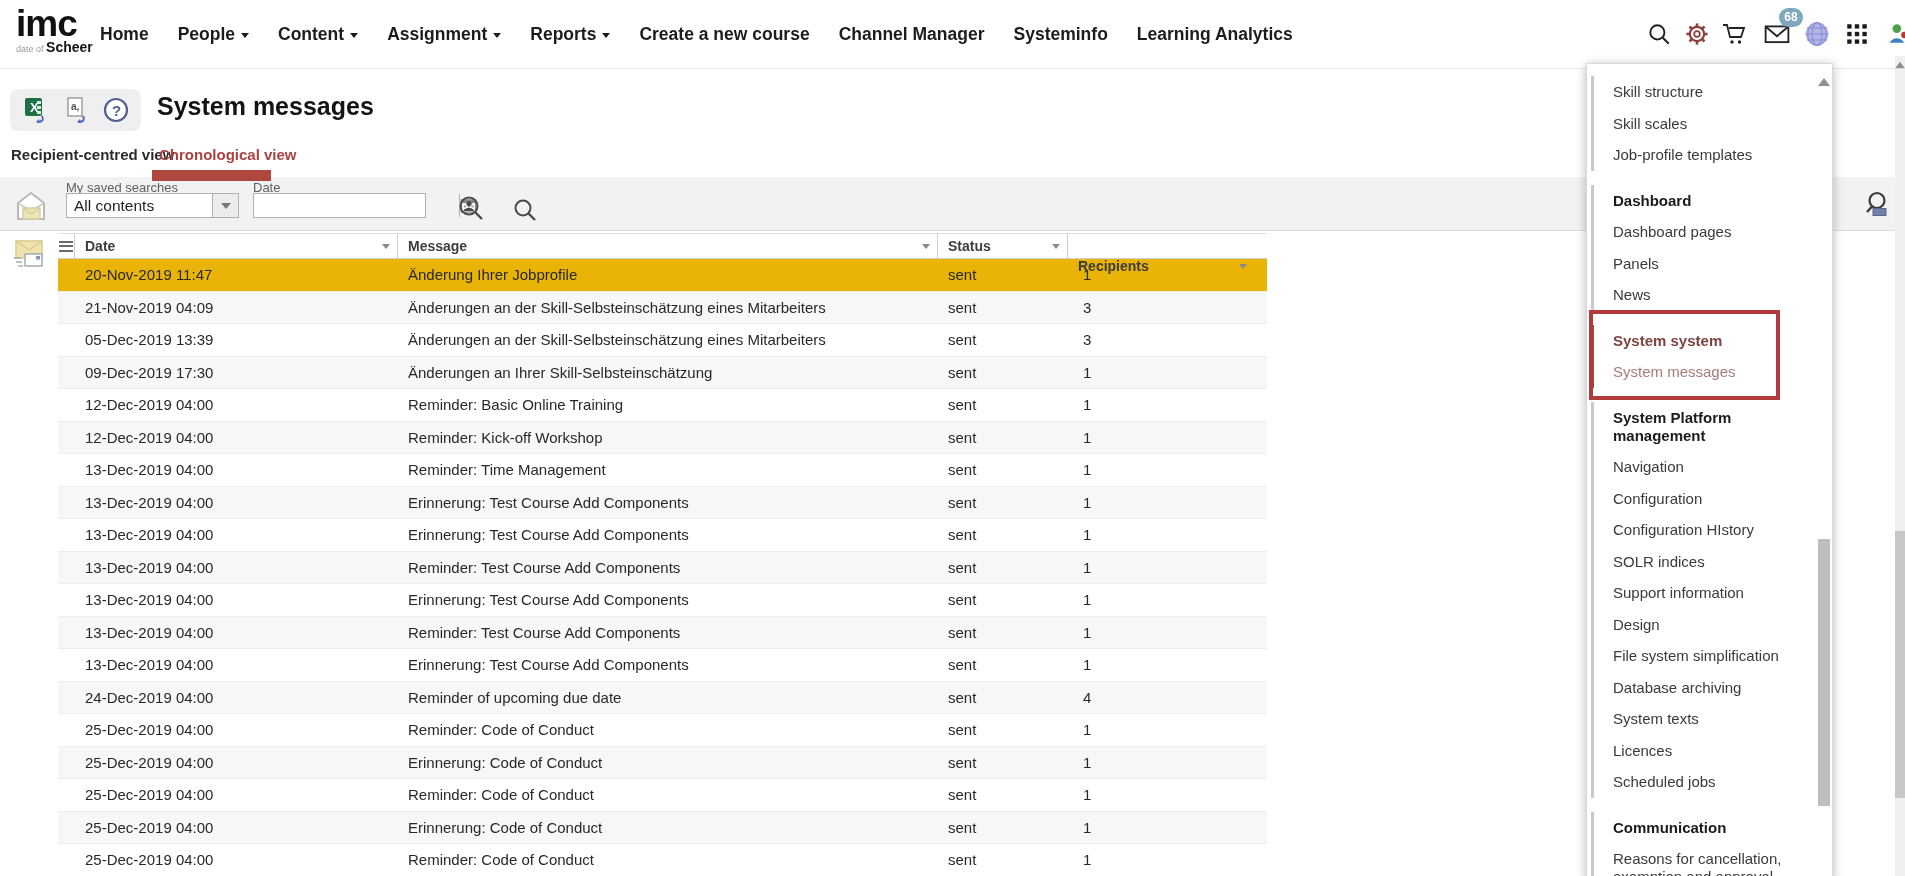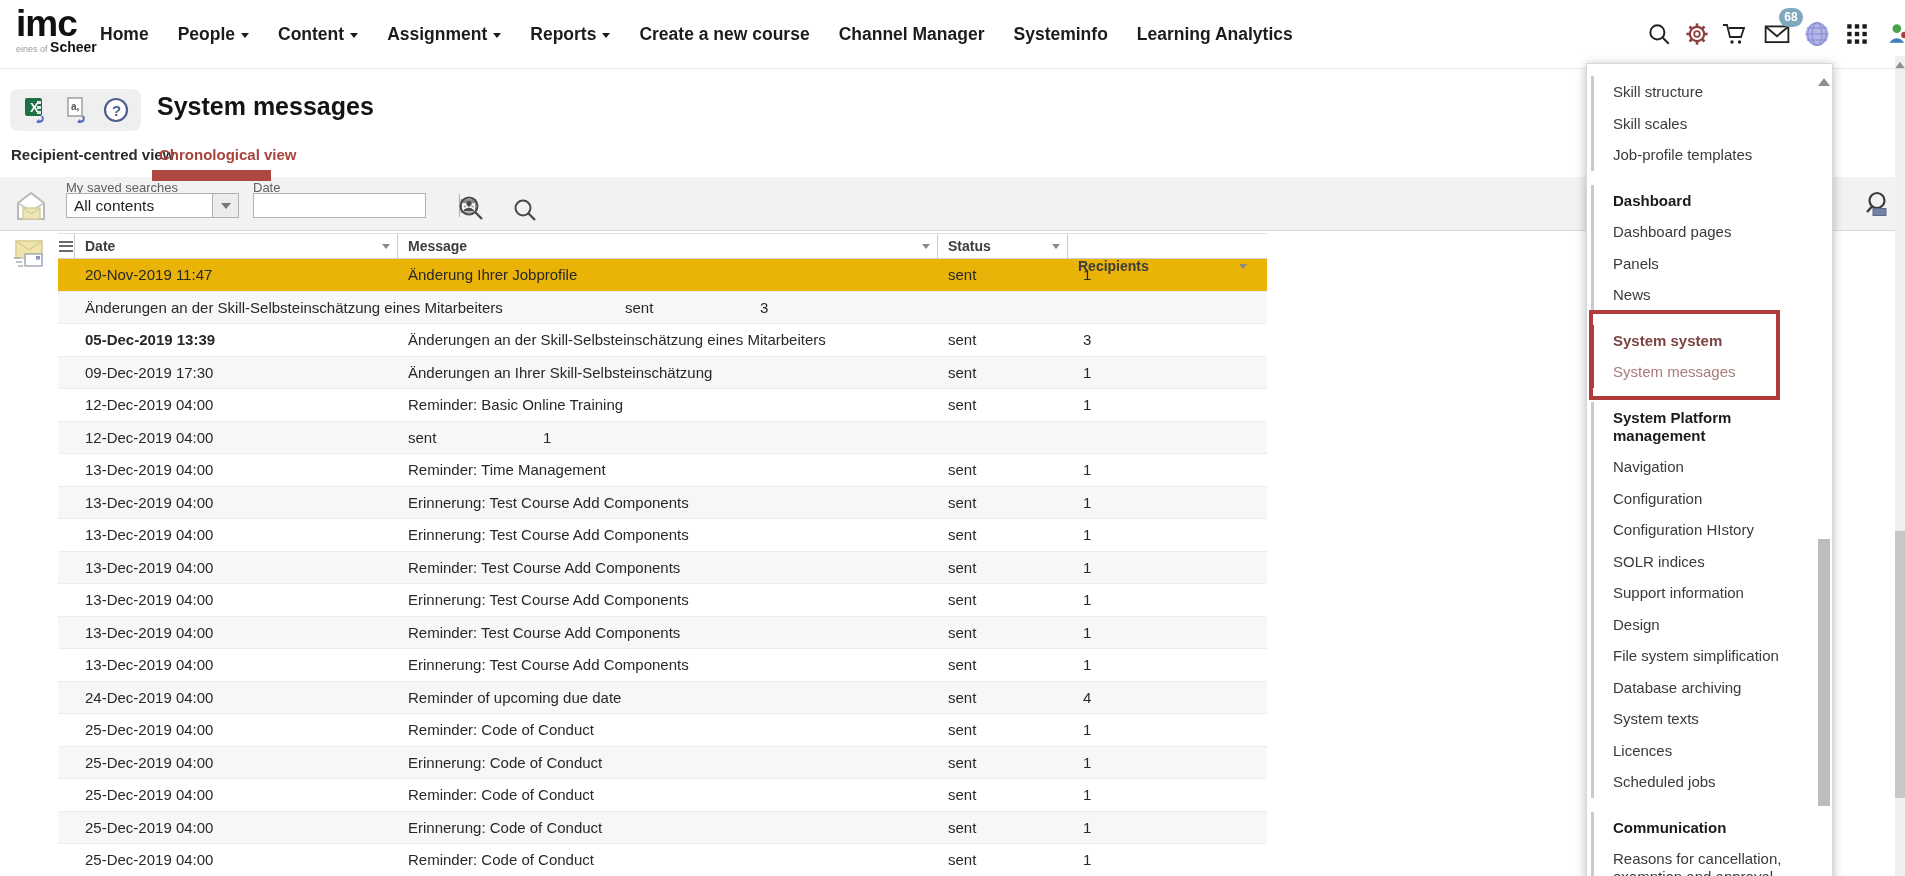--- a/index.html
+++ b/index.html
@@ -80,21 +80,21 @@
   .page-sb-thumb { position:absolute; left:0; top:475px; width:10px; height:267px; background:#c7c7c7; cursor:pointer; }
 
   .sidebar-icon { position:absolute; cursor:pointer; }
 </style>
 </head>
 <body>
 
 <div class="topnav">
   <div class="logo">
     <div class="logo-main">imc</div>
-    <div class="logo-sub"><span>eines of</span> <b>Scheer</b></div>
+    <div class="logo-sub"><span>date of</span> <b>Scheer</b></div>
   </div>
   <div class="nav-items" id="nav-items">
       <div class="nav-item">
         <div>Home</div>
       </div>
       <div class="nav-item">
         <div>People</div>
         <div class="caret"></div>
       </div>
       <div class="nav-item">
@@ -296,27 +296,28 @@
     </div>
     <div class="g-row" style="background: #eab308;">
       <div style="width: 17px; padding: 0px;"></div>
       <div class="g-cell" style="width: 323px;">20-Nov-2019 11:47</div>
       <div class="g-cell" style="width: 540px;">Änderung Ihrer Jobprofile</div>
       <div class="g-cell" style="width: 130px;">sent</div>
       <div class="g-cell" style="width: 187px; padding-left: 15px;">1</div>
     </div>
     <div class="g-row" style="background: rgb(247, 247, 247);">
       <div style="width: 17px; padding: 0px;"></div>
+      <div class="g-cell" style="width: 323px;">21-Nov-2019 04:09</div>
       <div class="g-cell" style="width: 540px;">Änderungen an der Skill-Selbsteinschätzung eines Mitarbeiters</div>
       <div class="g-cell" style="width: 130px;">sent</div>
       <div class="g-cell" style="width: 187px; padding-left: 15px;">3</div>
     </div>
     <div class="g-row" style="background: rgb(255, 255, 255);">
       <div style="width: 17px; padding: 0px;"></div>
-      <div class="g-cell" style="width: 323px; font-weight: bold;">05-Dec-2019 13:39</div>
+      <div class="g-cell" style="width: 323px;">05-Dec-2019 13:39</div>
       <div class="g-cell" style="width: 540px;">Änderungen an der Skill-Selbsteinschätzung eines Mitarbeiters</div>
       <div class="g-cell" style="width: 130px;">sent</div>
       <div class="g-cell" style="width: 187px; padding-left: 15px;">3</div>
     </div>
     <div class="g-row" style="background: rgb(247, 247, 247);">
       <div style="width: 17px; padding: 0px;"></div>
       <div class="g-cell" style="width: 323px;">09-Dec-2019 17:30</div>
       <div class="g-cell" style="width: 540px;">Änderungen an Ihrer Skill-Selbsteinschätzung</div>
       <div class="g-cell" style="width: 130px;">sent</div>
       <div class="g-cell" style="width: 187px; padding-left: 15px;">1</div>
@@ -324,20 +325,21 @@
     <div class="g-row" style="background: rgb(255, 255, 255);">
       <div style="width: 17px; padding: 0px;"></div>
       <div class="g-cell" style="width: 323px;">12-Dec-2019 04:00</div>
       <div class="g-cell" style="width: 540px;">Reminder: Basic Online Training</div>
       <div class="g-cell" style="width: 130px;">sent</div>
       <div class="g-cell" style="width: 187px; padding-left: 15px;">1</div>
     </div>
     <div class="g-row" style="background: rgb(247, 247, 247);">
       <div style="width: 17px; padding: 0px;"></div>
       <div class="g-cell" style="width: 323px;">12-Dec-2019 04:00</div>
+      <div class="g-cell" style="width: 540px;">Reminder: Kick-off Workshop</div>
       <div class="g-cell" style="width: 130px;">sent</div>
       <div class="g-cell" style="width: 187px; padding-left: 15px;">1</div>
     </div>
     <div class="g-row" style="background: rgb(255, 255, 255);">
       <div style="width: 17px; padding: 0px;"></div>
       <div class="g-cell" style="width: 323px;">13-Dec-2019 04:00</div>
       <div class="g-cell" style="width: 540px;">Reminder: Time Management</div>
       <div class="g-cell" style="width: 130px;">sent</div>
       <div class="g-cell" style="width: 187px; padding-left: 15px;">1</div>
     </div>

